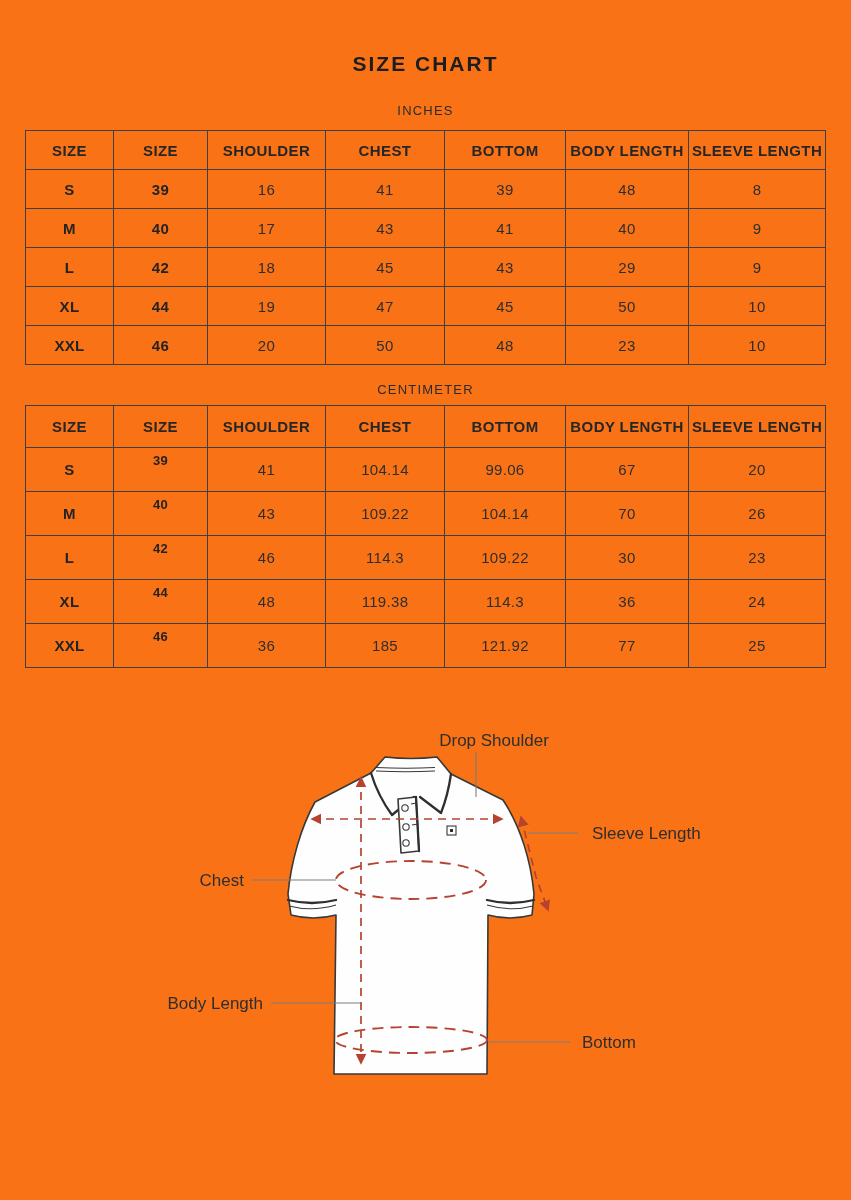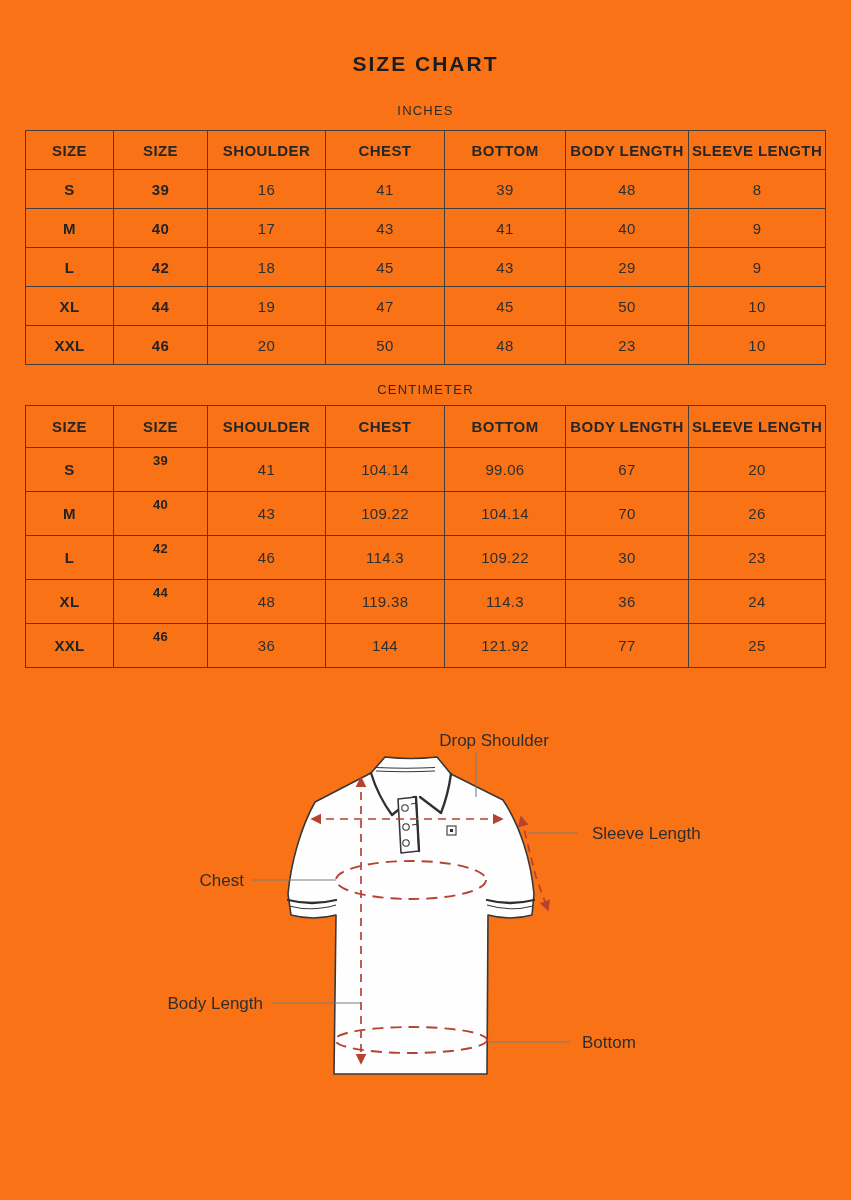--- a/index.html
+++ b/index.html
@@ -182,21 +182,21 @@
           <td class="col-2">48</td>
           <td class="col-3">119.38</td>
           <td class="col-4">114.3</td>
           <td class="col-5">36</td>
           <td class="col-6">24</td>
         </tr>
         <tr>
           <td class="col-0">XXL</td>
           <td class="col-1">46</td>
           <td class="col-2">36</td>
-          <td class="col-3">144</td>
+          <td class="col-3">185</td>
           <td class="col-4">121.92</td>
           <td class="col-5">77</td>
           <td class="col-6">25</td>
         </tr>
       </tbody>
     </table>
 
   <svg class="diagram" width="851" height="400" viewBox="0 0 851 400">
     <defs>
       <marker id="arr" viewBox="0 0 10 10" refX="8.5" refY="5" markerWidth="6.5" markerHeight="6.5" orient="auto-start-reverse">

